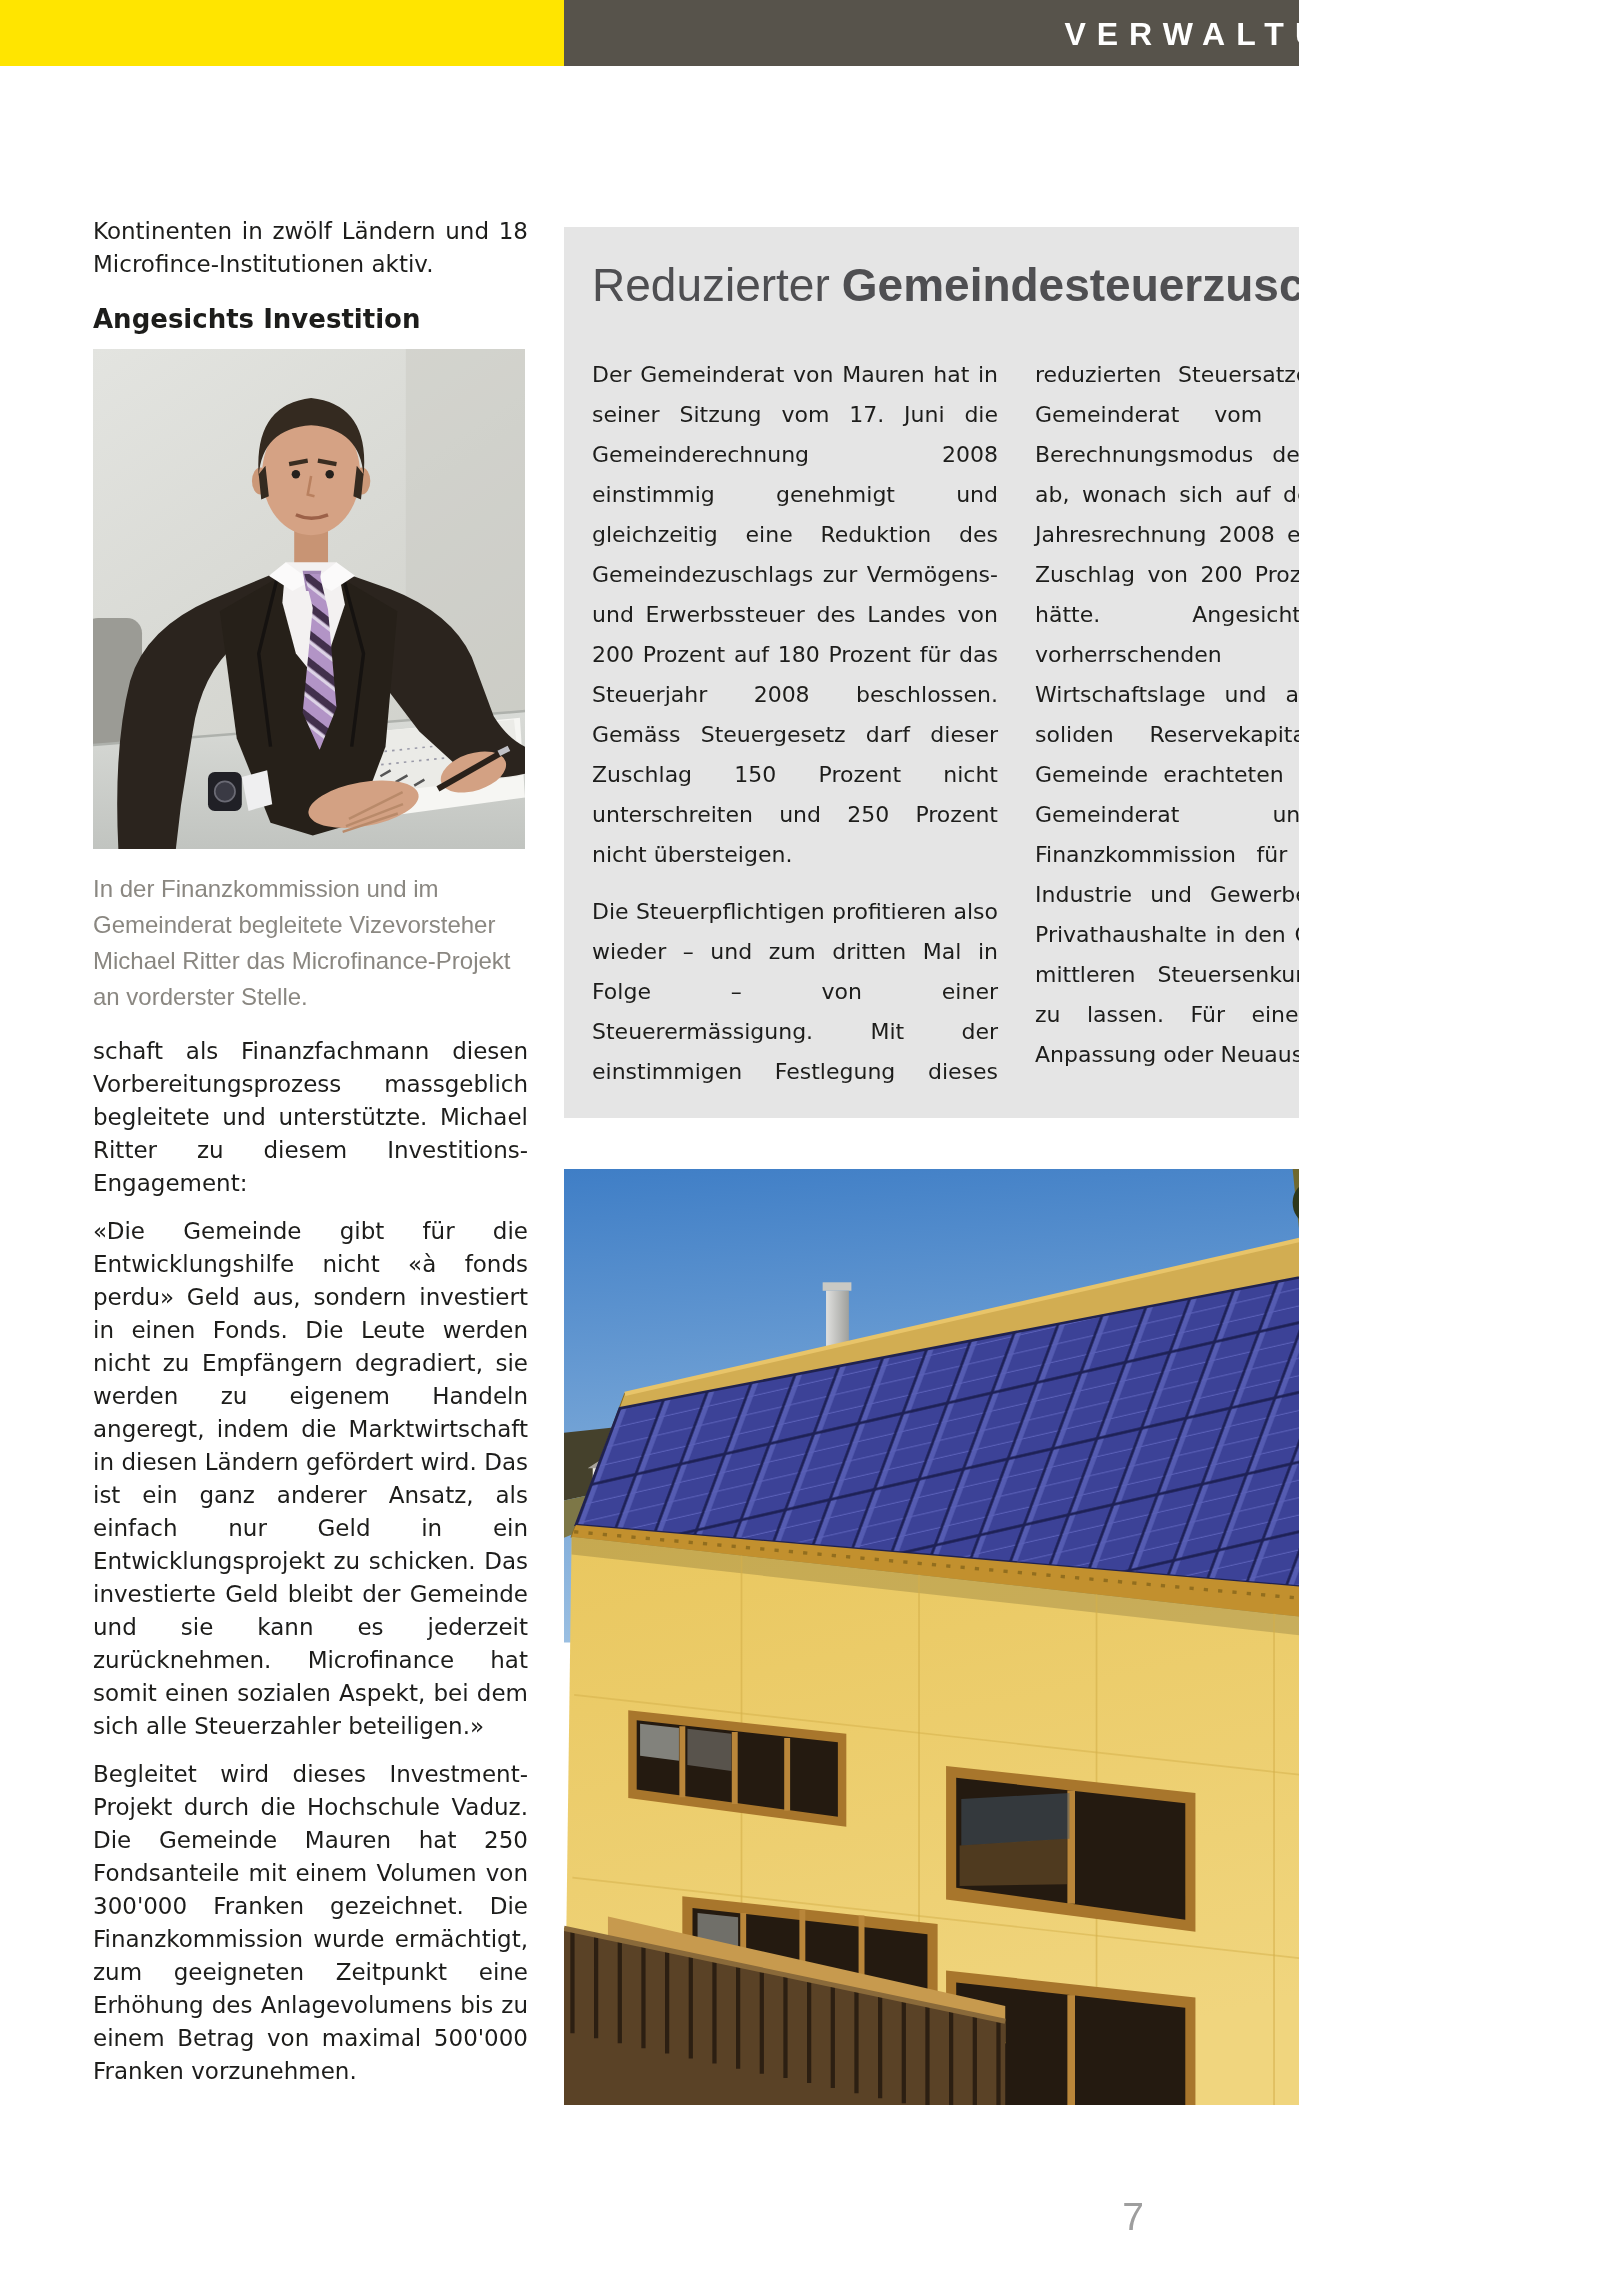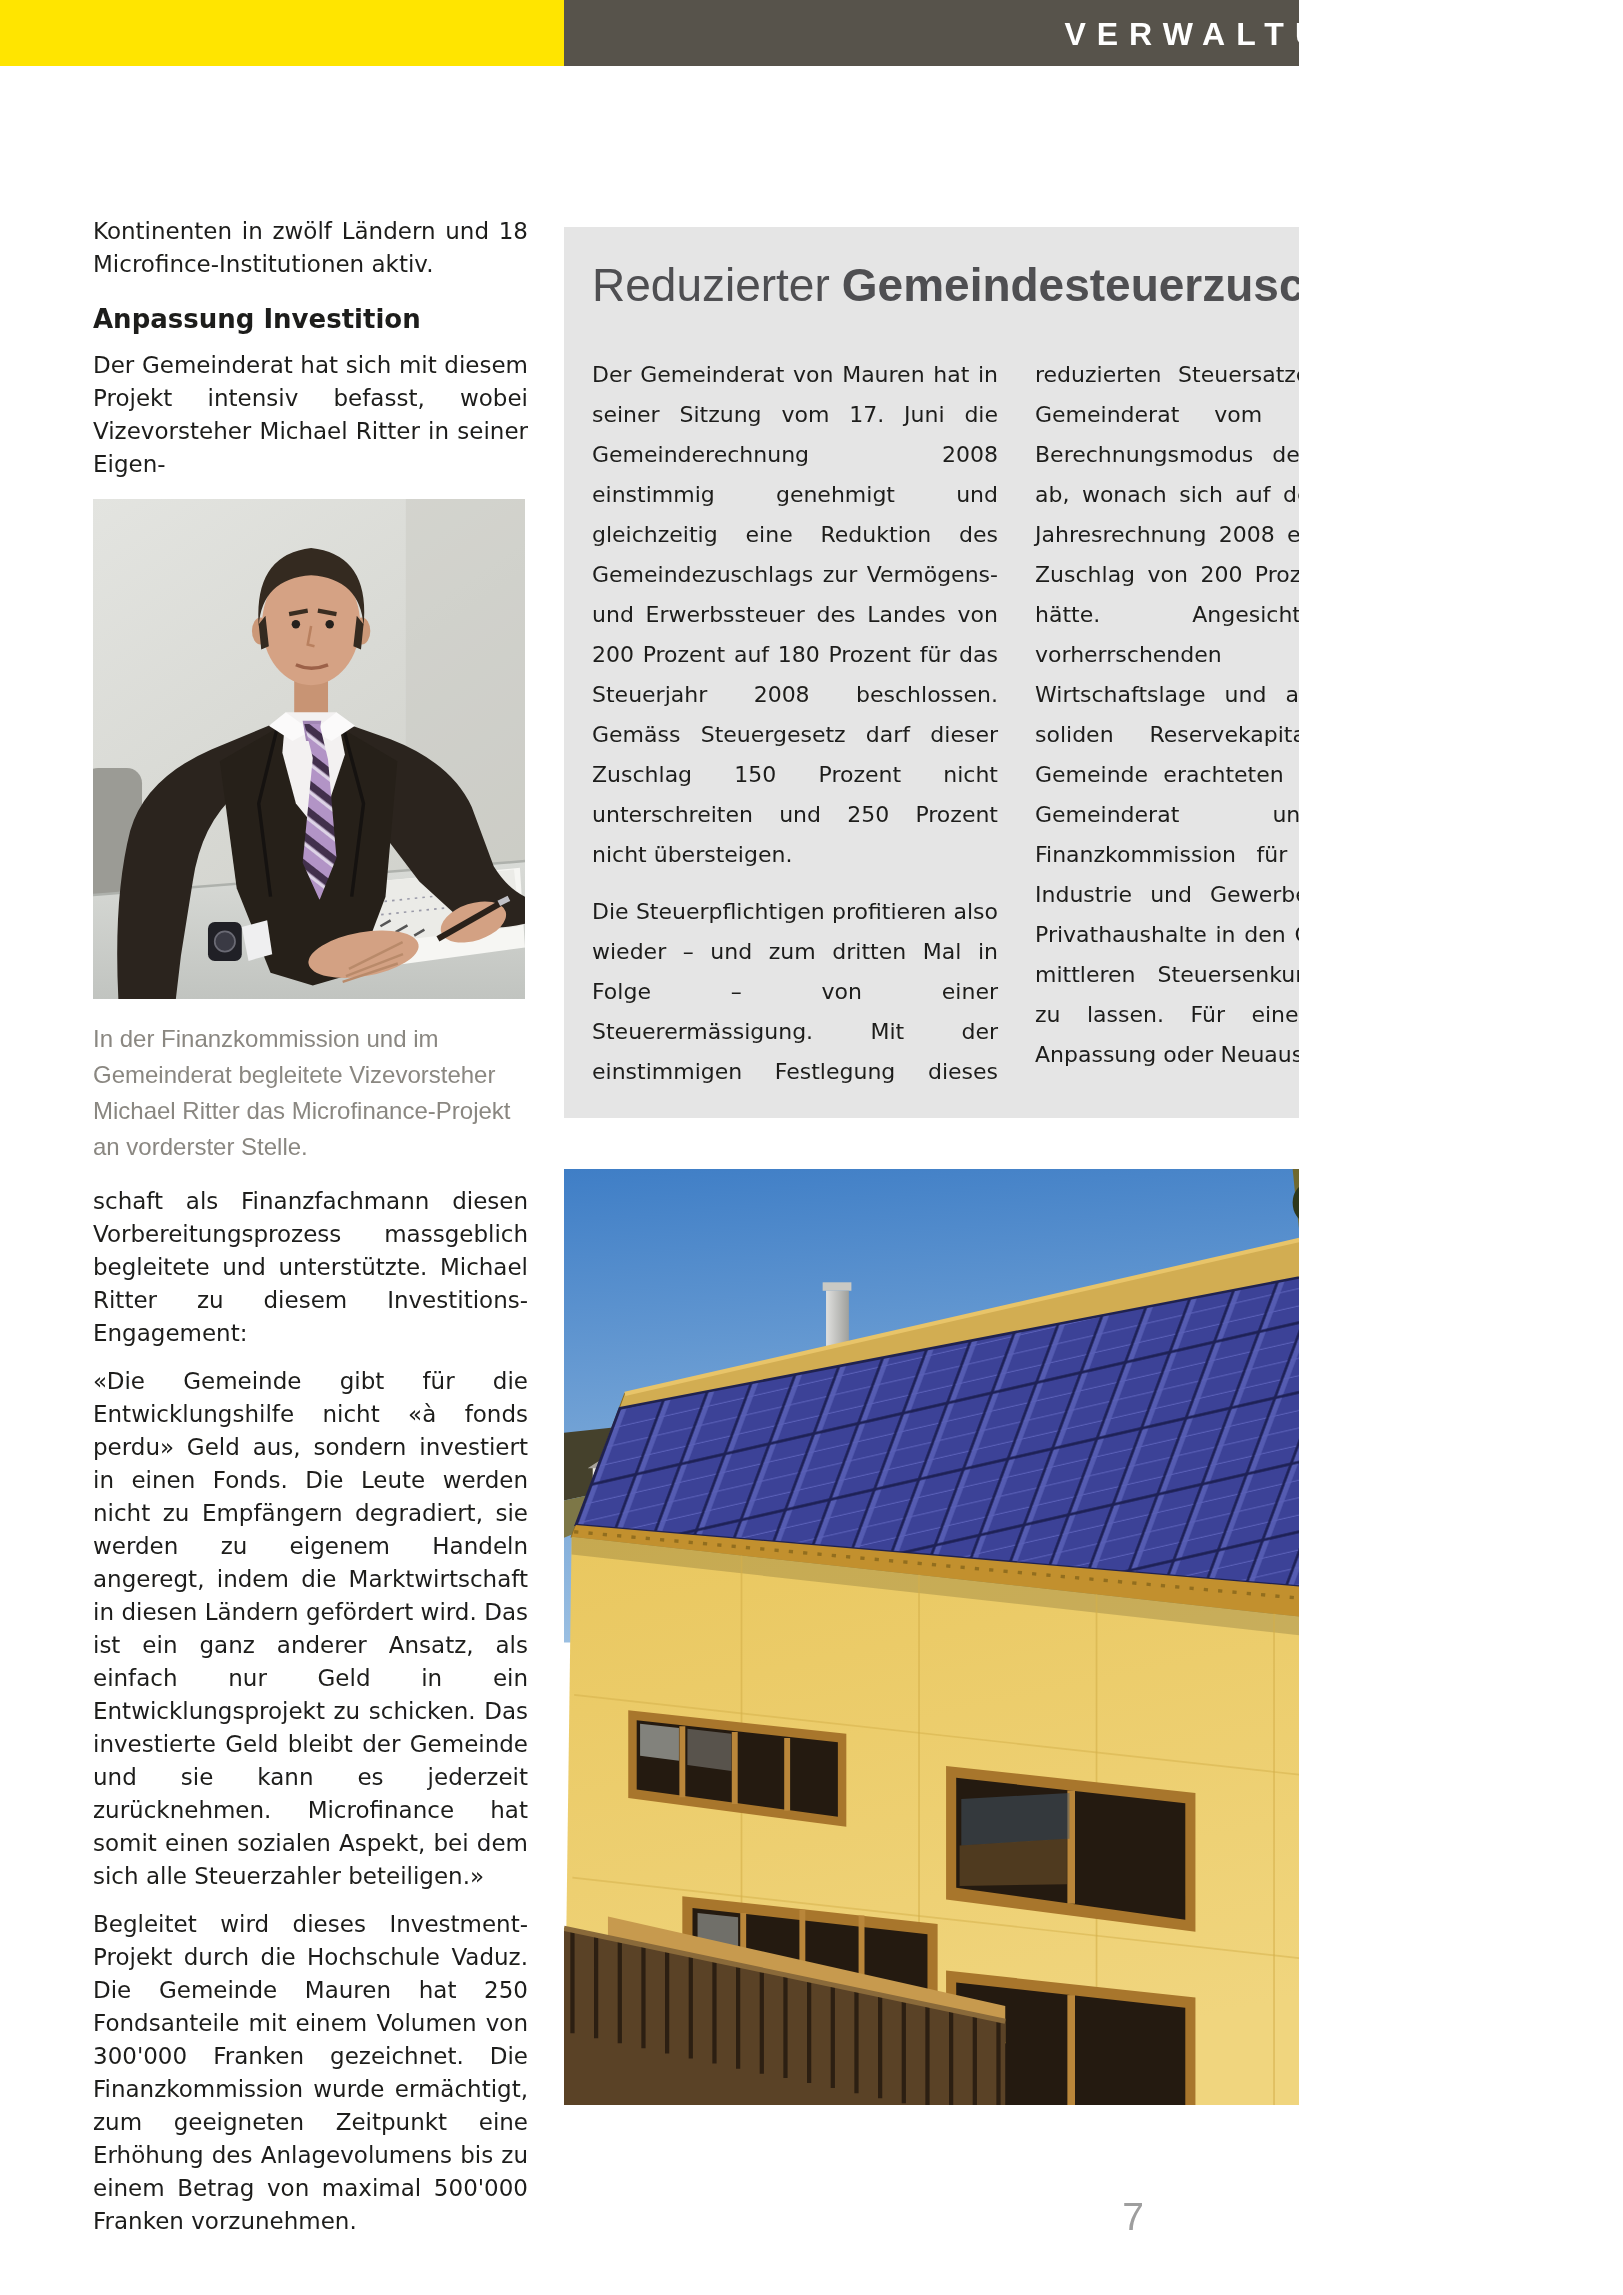--- a/index.html
+++ b/index.html
@@ -48,22 +48,21 @@
 
 <div class="page">
 
   <div class="bar-yellow"></div>
   <div class="bar-gray">
     <span class="section-label">VERWALTUNG</span>
   </div>
 
   <div class="col-left">
     <p class="intro">Kontinenten in zwölf Ländern und 18 Microfince-Institutionen aktiv.</p>
-    <h3>Anpassung Investition</h3>
-    <p class="para-before">Der Gemeinderat hat sich mit diesem Projekt intensiv befasst, wobei Vizevorsteher Michael Ritter in seiner Eigen-</p>
+    <h3>Angesichts Investition</h3>
 
     <figure class="portrait-fig">
       <svg viewBox="0 0 511 591" preserveAspectRatio="none" aria-hidden="true">
         <defs>
           <linearGradient id="pbg" x1="0" y1="0" x2="0.6" y2="1">
             <stop offset="0" stop-color="#e3e4e0"></stop>
               <stop offset="1" stop-color="#cfd0ca"></stop>
           </linearGradient>
           <linearGradient id="deskg" x1="0" y1="0" x2="0" y2="1">
             <stop offset="0" stop-color="#d9dbd7"></stop>

